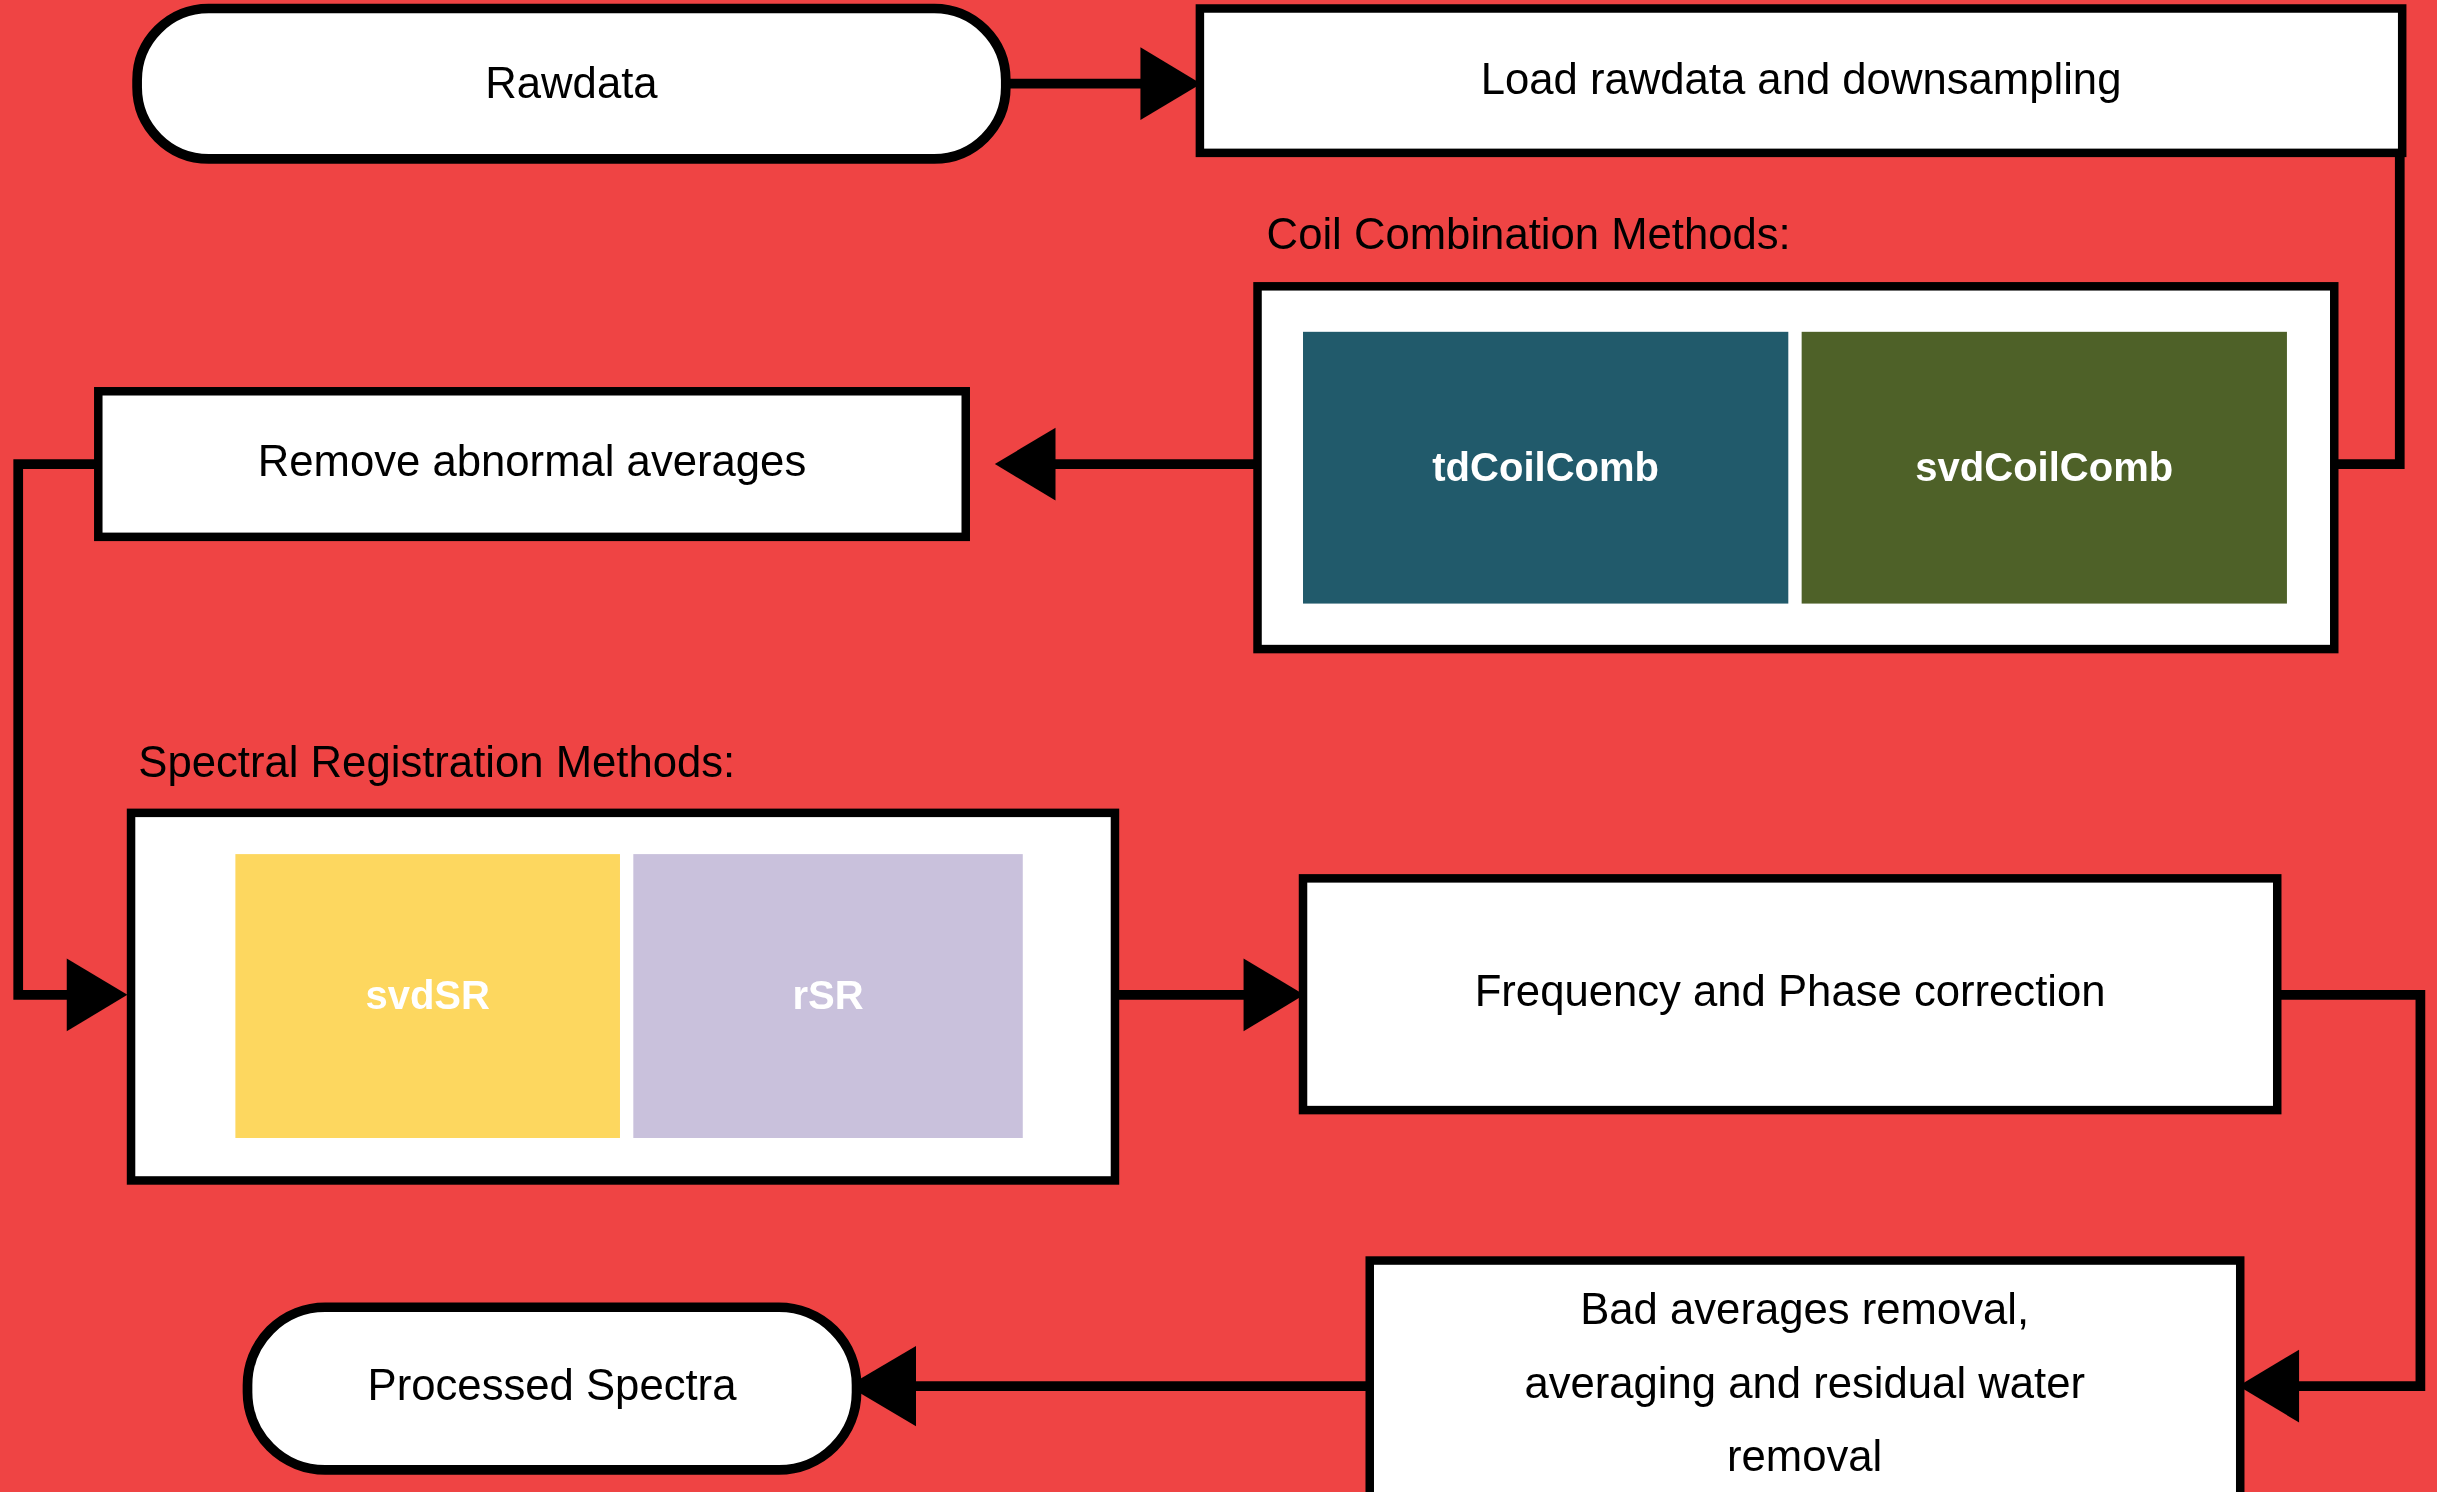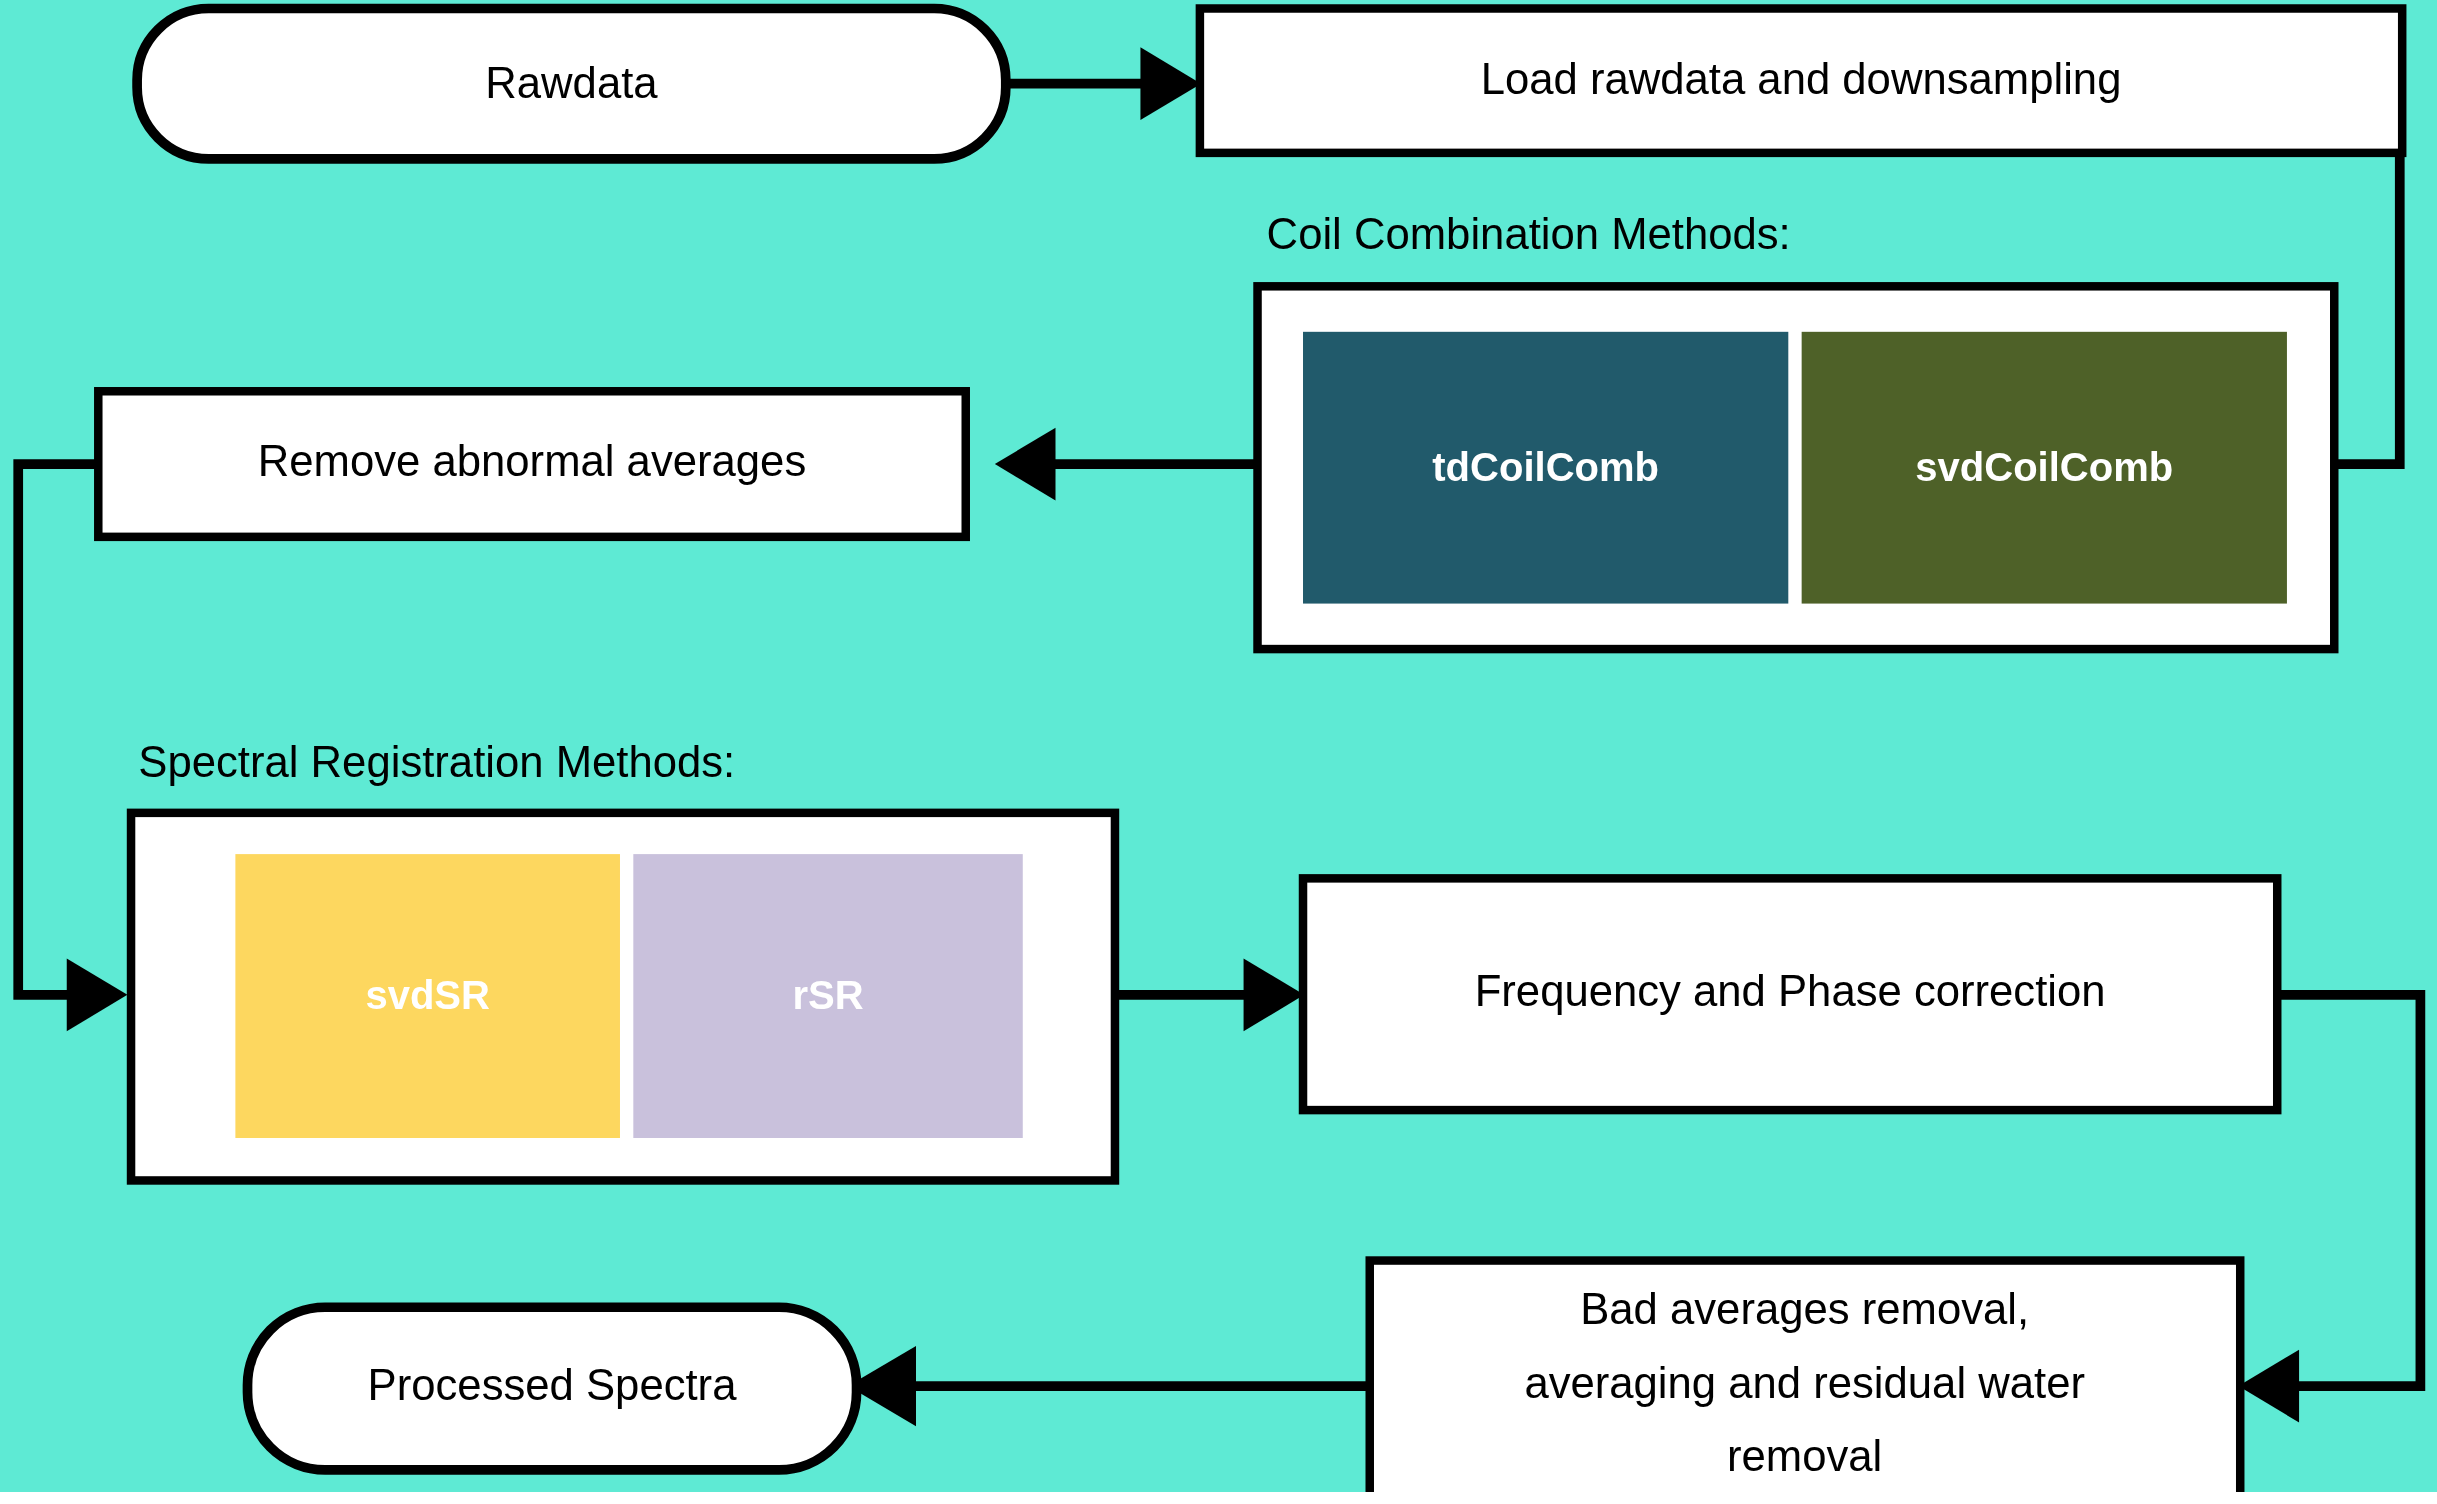--- a/index.html
+++ b/index.html
@@ -7,21 +7,21 @@
     padding: 0;
     background: #ffffff;
   }
   body {
     font-family: "Liberation Sans", sans-serif;
   }
   #stage {
     position: relative;
     width: 2438px;
     height: 1492px;
-    background: #5eead4;
+    background: #ef4444;
     overflow: hidden;
   }
   svg#flow {
     position: absolute;
     left: 0;
     top: 0;
     width: 2438px;
     height: 1505px;
     display: block;
   }

